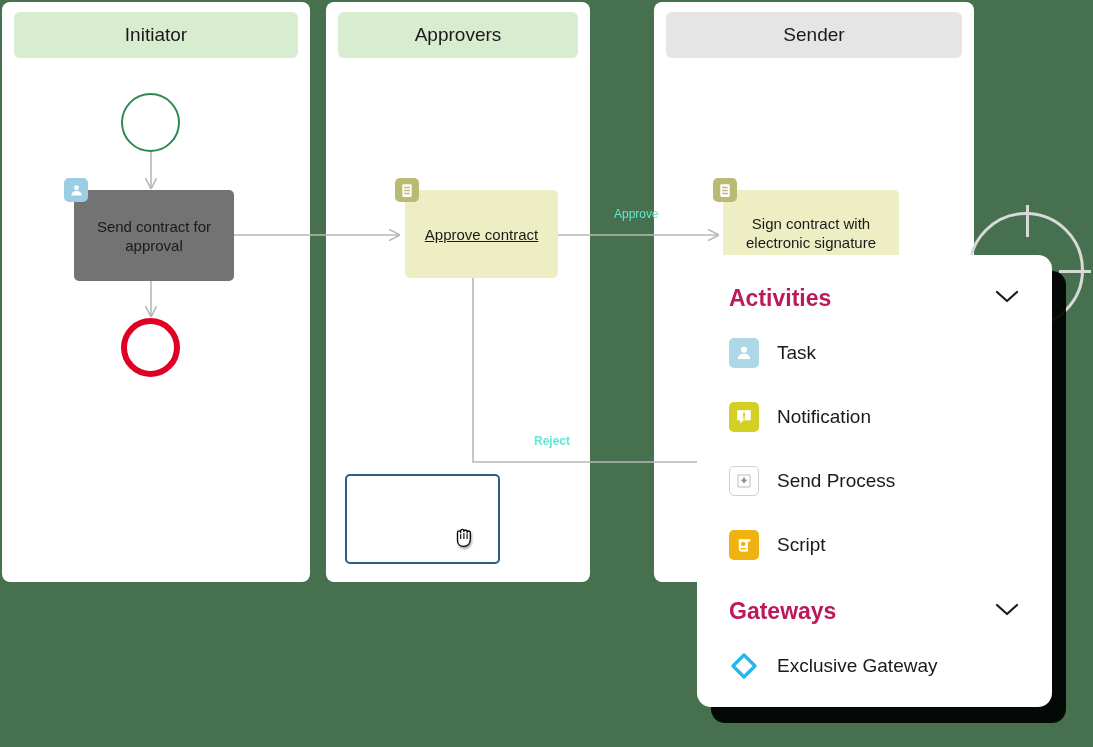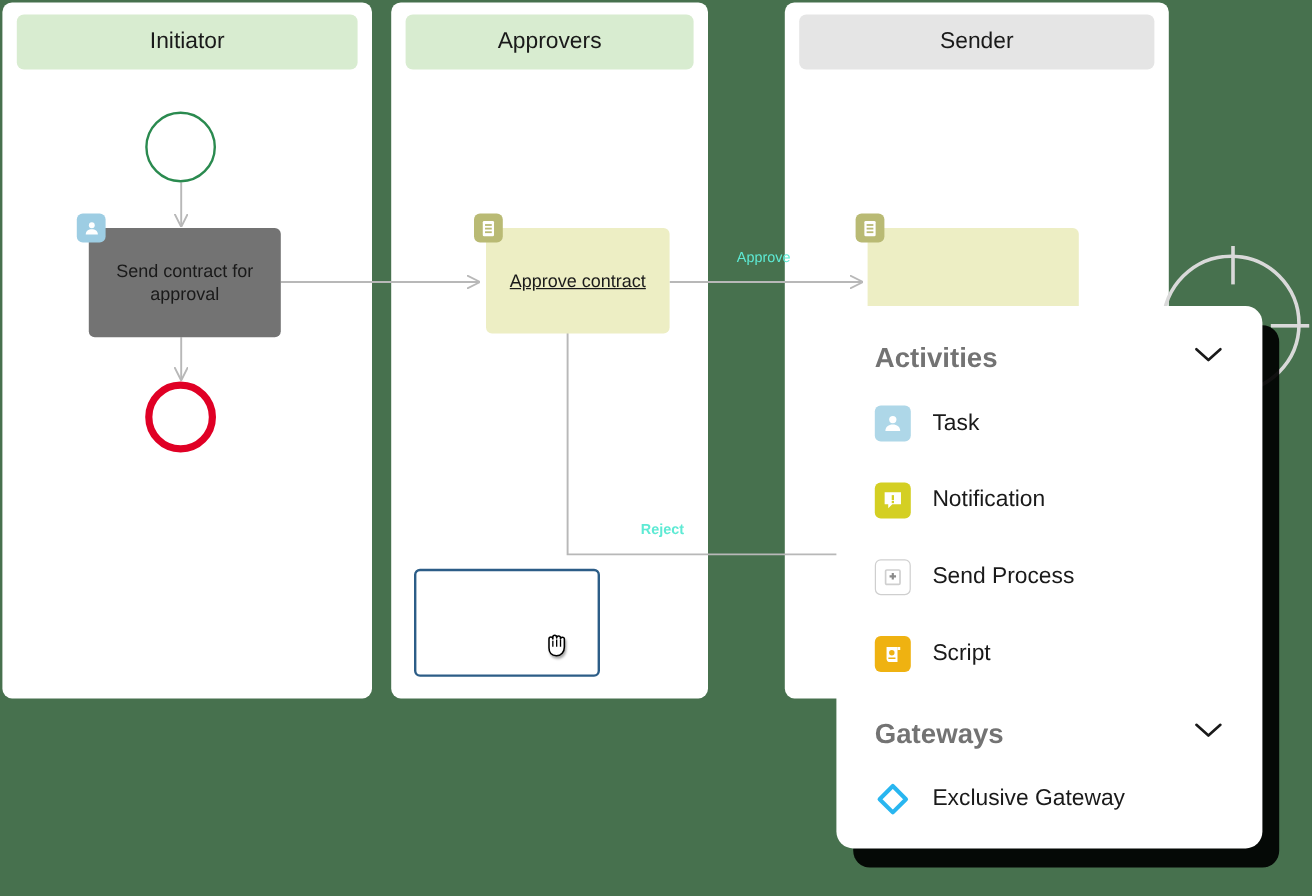--- a/index.html
+++ b/index.html
@@ -114,21 +114,21 @@
     position:absolute; inset:0;
     border-radius:14px;
     box-shadow: 0 22px 34px 10px rgba(0,0,0,.85);
     z-index:-1;
   }
   .pal-section {
     display: flex; align-items: center; justify-content: space-between;
     margin-bottom: 14px;
   }
   .pal-section-title {
-    font-size: 23px; font-weight: bold; color: #737373;
+    font-size: 23px; font-weight: bold; color: #be185d;
   }
   .pal-item {
     display: flex; align-items: center; gap: 18px;
     height: 54px;
     cursor: pointer;
   }
   .pal-item-label { font-size: 19px; color: #1a1a1a; }
   .pal-icon {
     width: 30px; height: 30px; flex: 0 0 30px;
     border-radius: 5px;
@@ -218,20 +218,21 @@
 
   <div class="node script" style="left:723px; top:190px; width:176px; height:88px; align-items:flex-start; padding-top:24px;">
     <div class="node-badge badge-doc">
       <svg width="14" height="15" viewBox="0 0 14 16">
         <rect x="2" y="1.2" width="10" height="13.6" rx="1.2" fill="#ffffff"></rect>
         <rect x="4" y="4" width="6" height="1.6" fill="#b9ba74"></rect>
         <rect x="4" y="7.2" width="6" height="1.6" fill="#b9ba74"></rect>
         <rect x="4" y="10.4" width="6" height="1.6" fill="#b9ba74"></rect>
       </svg>
     </div>
+    <span>Sign contract with electronic signature</span>
   </div>
 
   <div id="ghost-circle" style="left:968px; top:212px;">
     <div class="tick" style="left:55px; top:-10px; width:3px; height:32px;"></div>
     <div class="tick" style="left:-10px; top:55px; width:32px; height:3px;"></div>
     <div class="tick" style="right:-10px; top:55px; width:32px; height:3px;"></div>
     <div class="tick" style="left:55px; bottom:-10px; width:3px; height:32px;"></div>
   </div>
 
   <div id="drop-target" style="left:345px; top:474px; width:155px; height:90px;"></div>

